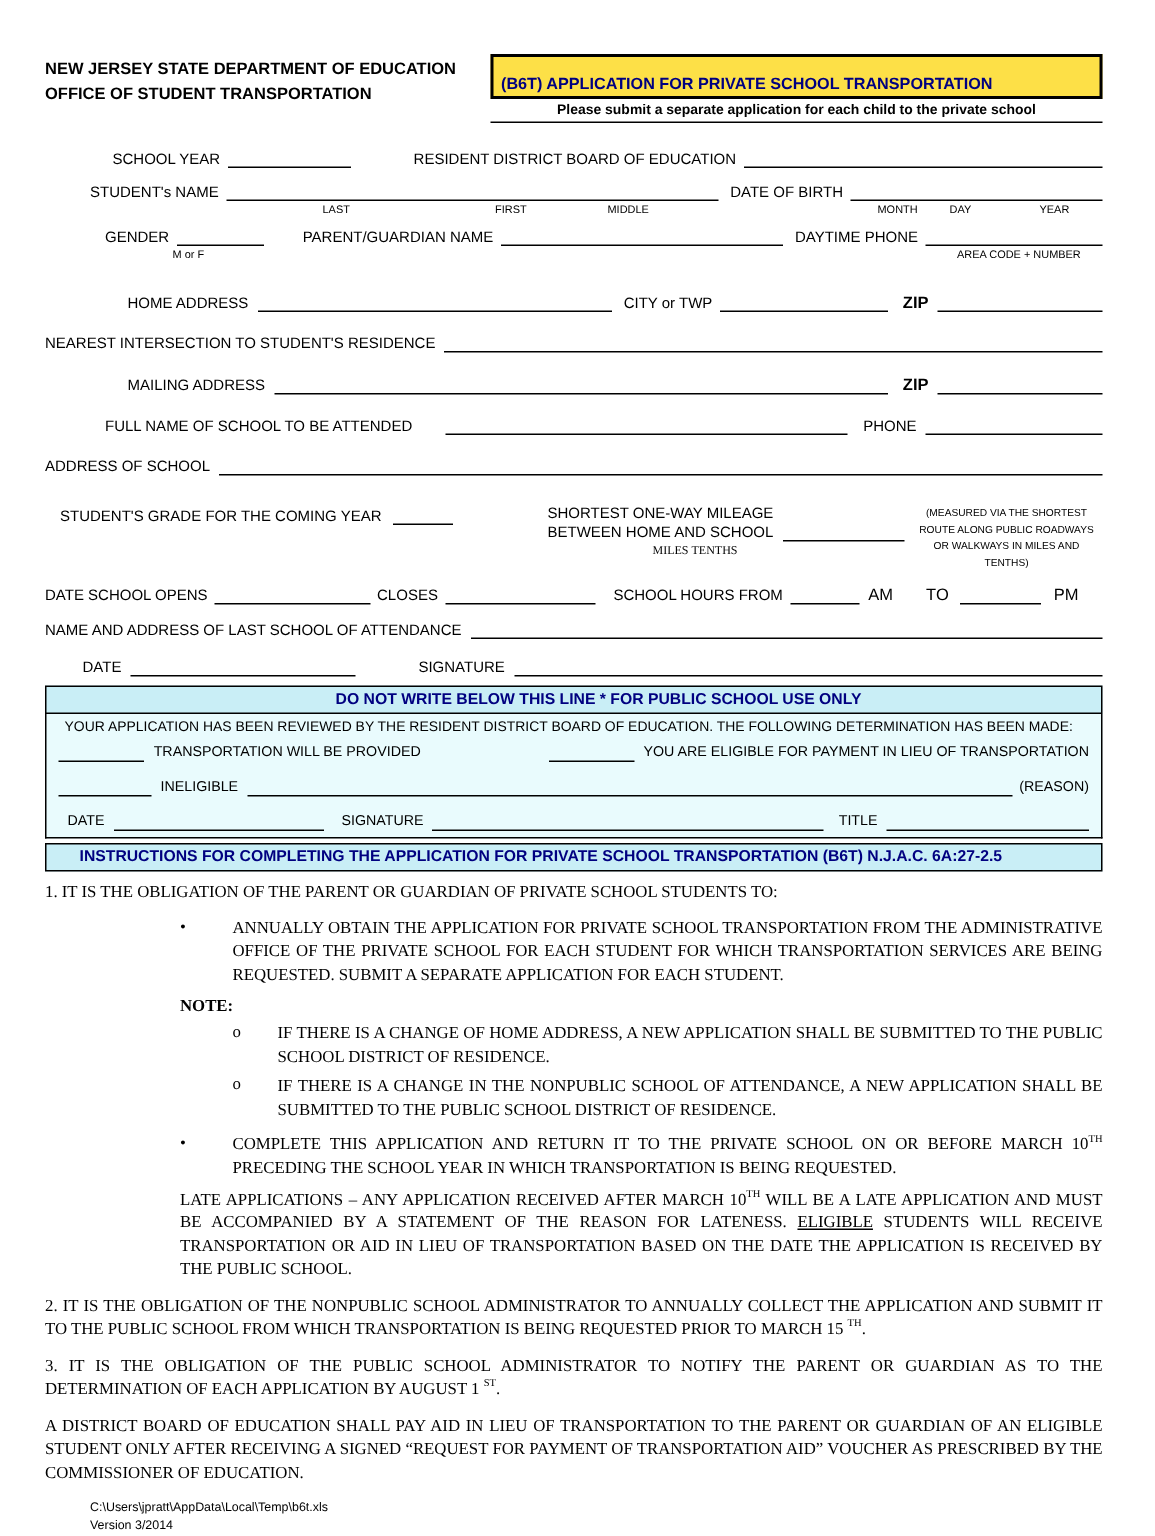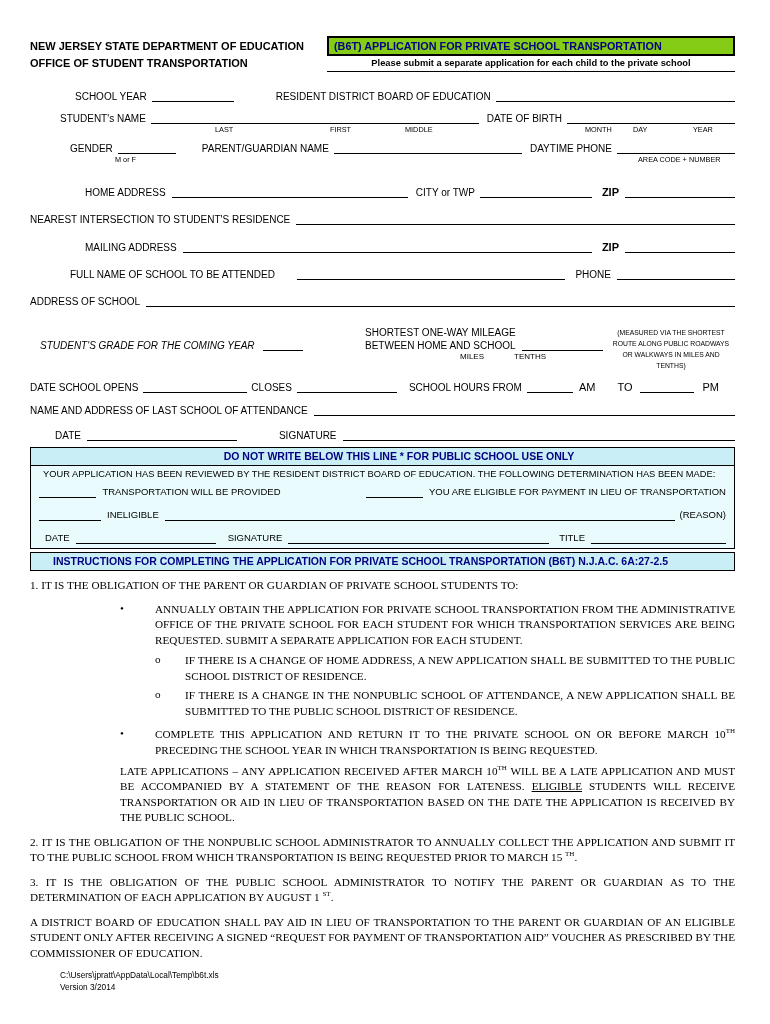--- a/index.html
+++ b/index.html
@@ -6,22 +6,22 @@
   html,body { background:#ffffff; }
   .page {
     width:770px; height:1024px; overflow:hidden; position:relative;
     padding:36px 35px 0 30px; background:#fff; color:#000;
     font-family:"Liberation Sans", sans-serif;
   }
   .hdr { display:flex; justify-content:space-between; align-items:flex-start; }
   .dept { font-weight:bold; font-size:11px; line-height:1.5; padding-top:2px; }
   .title-wrap { width:408px; }
   .title-box {
-    border:2px solid #000; background:#84cc16; color:#000080;
-    font-weight:bold; font-size:10.8px; padding:2px 5px 2px; white-space:nowrap;
+    border:2px solid #000; background:#fde047; color:#000080;
+    font-weight:bold; font-size:10.8px; padding:12px 5px 2px; white-space:nowrap;
   }
   .subtitle { font-size:9.3px; font-weight:bold; text-align:center; padding:2px 0 3px; border-bottom:1.5px solid #000; }
   .row { display:flex; align-items:flex-end; font-size:10px; }
   .lbl { white-space:nowrap; }
   .line { border-bottom:1px solid #000; height:13px; display:block; }
   .fl { flex:1 1 auto; }
   .subrow { position:relative; height:10px; font-size:7.3px; }
   .subrow span { position:absolute; top:1px; white-space:nowrap; }
   .banner {
     border:1.5px solid #000; background:#c9eef6; color:#000080;
@@ -123,33 +123,33 @@
     <span class="lbl" style="margin-left:10px;">PHONE</span>
     <span class="line" style="width:118px; margin-left:6px;"></span>
   </div>
 
   <div class="row" style="margin-top:14px;">
     <span class="lbl">ADDRESS OF SCHOOL</span>
     <span class="line fl" style="margin-left:6px;"></span>
   </div>
 
   <div style="display:flex; margin-top:20px;">
-    <div style="width:335px; padding-left:10px; display:flex; align-items:center;font-style:italic;">
+    <div style="width:335px; padding-left:10px; display:flex; align-items:flex-start;">
       <div class="row" style="margin-bottom:9px; width:100%;">
         <span class="lbl">STUDENT'S GRADE FOR THE COMING YEAR</span>
         <span class="line" style="width:40px; margin-left:8px;"></span>
       </div>
     </div>
     <div style="width:238px;">
       <div class="lbl" style="font-size:10px;">SHORTEST ONE-WAY MILEAGE</div>
       <div class="row">
         <span class="lbl">BETWEEN HOME AND SCHOOL</span>
         <span class="line fl" style="margin-left:6px;"></span>
       </div>
-      <div style="display:flex; font-size:8px; margin-left:95px; gap:30px; margin-top:1px;">
+      <div style="display:flex; font-size:8px; margin-left:70px; gap:2px; margin-top:1px;font-family:Liberation Serif, serif;">
         <span>MILES</span>
         <span>TENTHS</span>
       </div>
     </div>
     <div class="measured-note" style="flex:1;">(MEASURED VIA THE SHORTEST ROUTE ALONG PUBLIC ROADWAYS OR WALKWAYS IN MILES AND TENTHS)</div>
   </div>
 
   <div class="row" style="margin-top:8px;">
     <span class="lbl">DATE SCHOOL OPENS</span>
     <span class="line" style="width:104px; margin-left:5px;"></span>
@@ -203,20 +203,21 @@
 
   <div class="banner left" style="margin-top:3px;">INSTRUCTIONS FOR COMPLETING THE APPLICATION FOR PRIVATE SCHOOL TRANSPORTATION (B6T)  N.J.A.C. 6A:27-2.5</div>
 
   <div class="ser" style="margin-top:7px; text-align:left;">1.  IT IS THE OBLIGATION OF THE PARENT OR GUARDIAN OF PRIVATE SCHOOL STUDENTS TO:</div>
 
   <div class="bullet-row" style="margin-top:9px;">
     <span class="bullet-glyph">•</span>
     <div class="ser" style="flex:1;">ANNUALLY OBTAIN THE APPLICATION FOR PRIVATE SCHOOL TRANSPORTATION FROM THE ADMINISTRATIVE OFFICE OF THE PRIVATE SCHOOL FOR EACH STUDENT FOR WHICH TRANSPORTATION SERVICES ARE BEING REQUESTED.  SUBMIT A SEPARATE APPLICATION FOR EACH STUDENT.</div>
   </div>
 
+  <div class="note-label" style="margin-top:7px;">NOTE:</div>
 
   <div class="subbullet-row" style="margin-top:5px;">
     <span class="bullet-glyph">o</span>
     <div class="ser" style="flex:1;">IF THERE IS A CHANGE OF HOME ADDRESS, A NEW APPLICATION SHALL BE SUBMITTED TO THE PUBLIC SCHOOL DISTRICT OF RESIDENCE.</div>
   </div>
 
   <div class="subbullet-row" style="margin-top:4px;">
     <span class="bullet-glyph">o</span>
     <div class="ser" style="flex:1;">IF THERE IS A CHANGE IN THE NONPUBLIC SCHOOL OF ATTENDANCE, A NEW APPLICATION SHALL BE SUBMITTED TO THE PUBLIC SCHOOL DISTRICT OF RESIDENCE.</div>
   </div>

